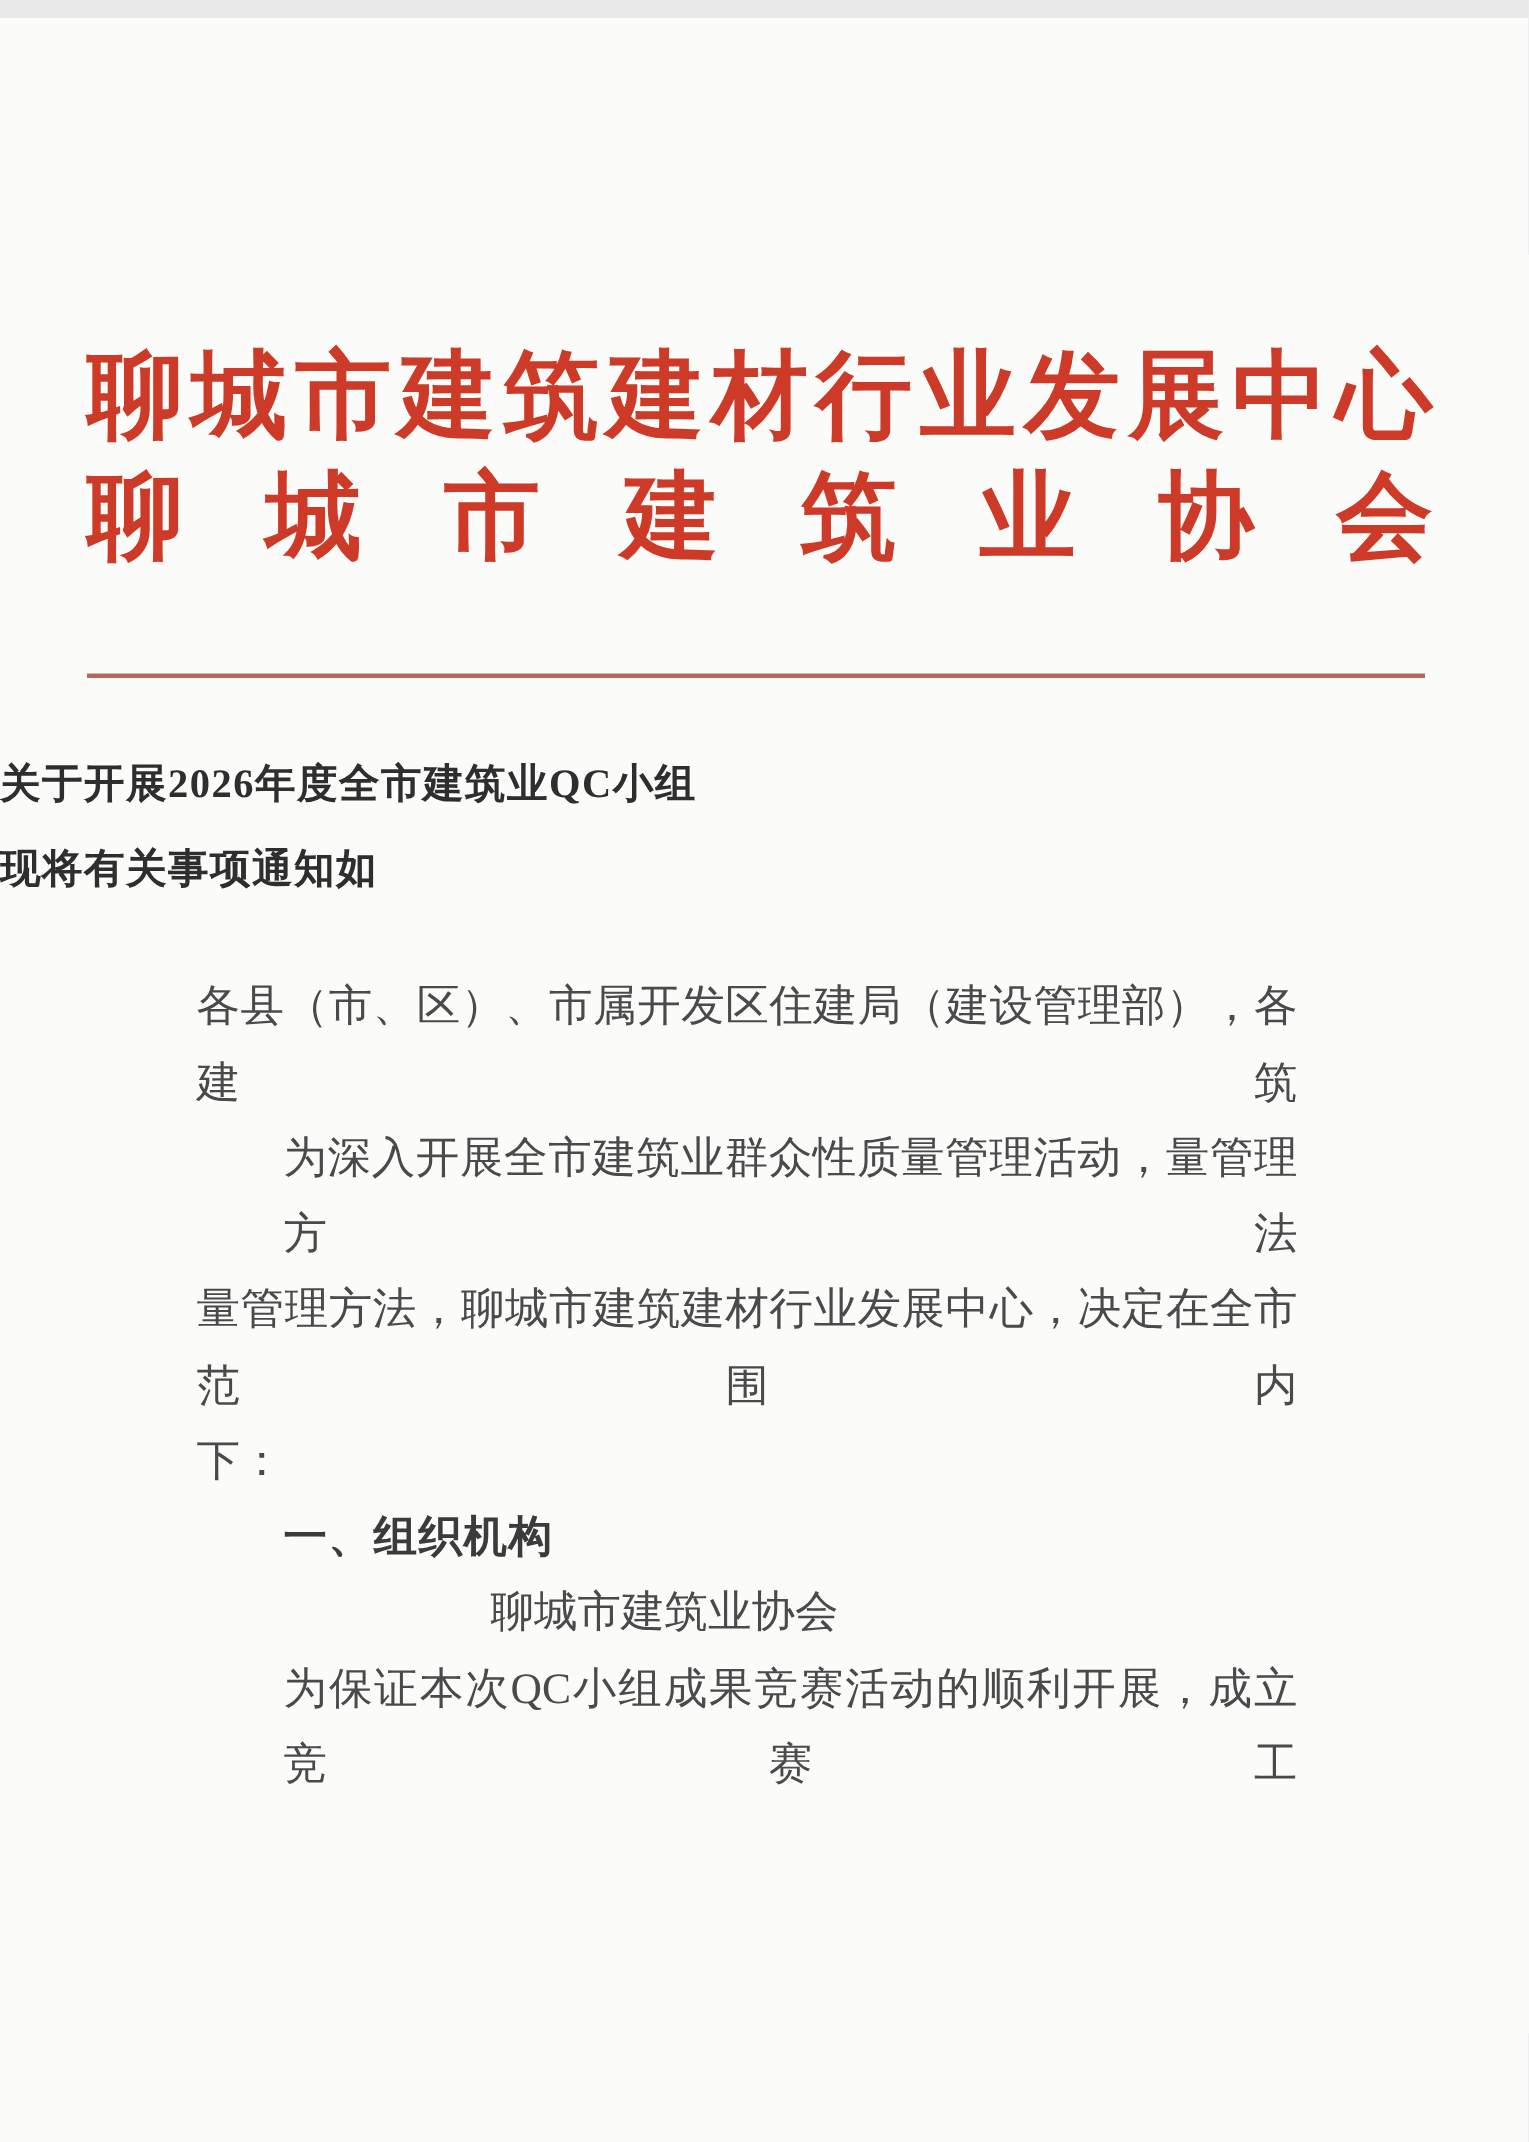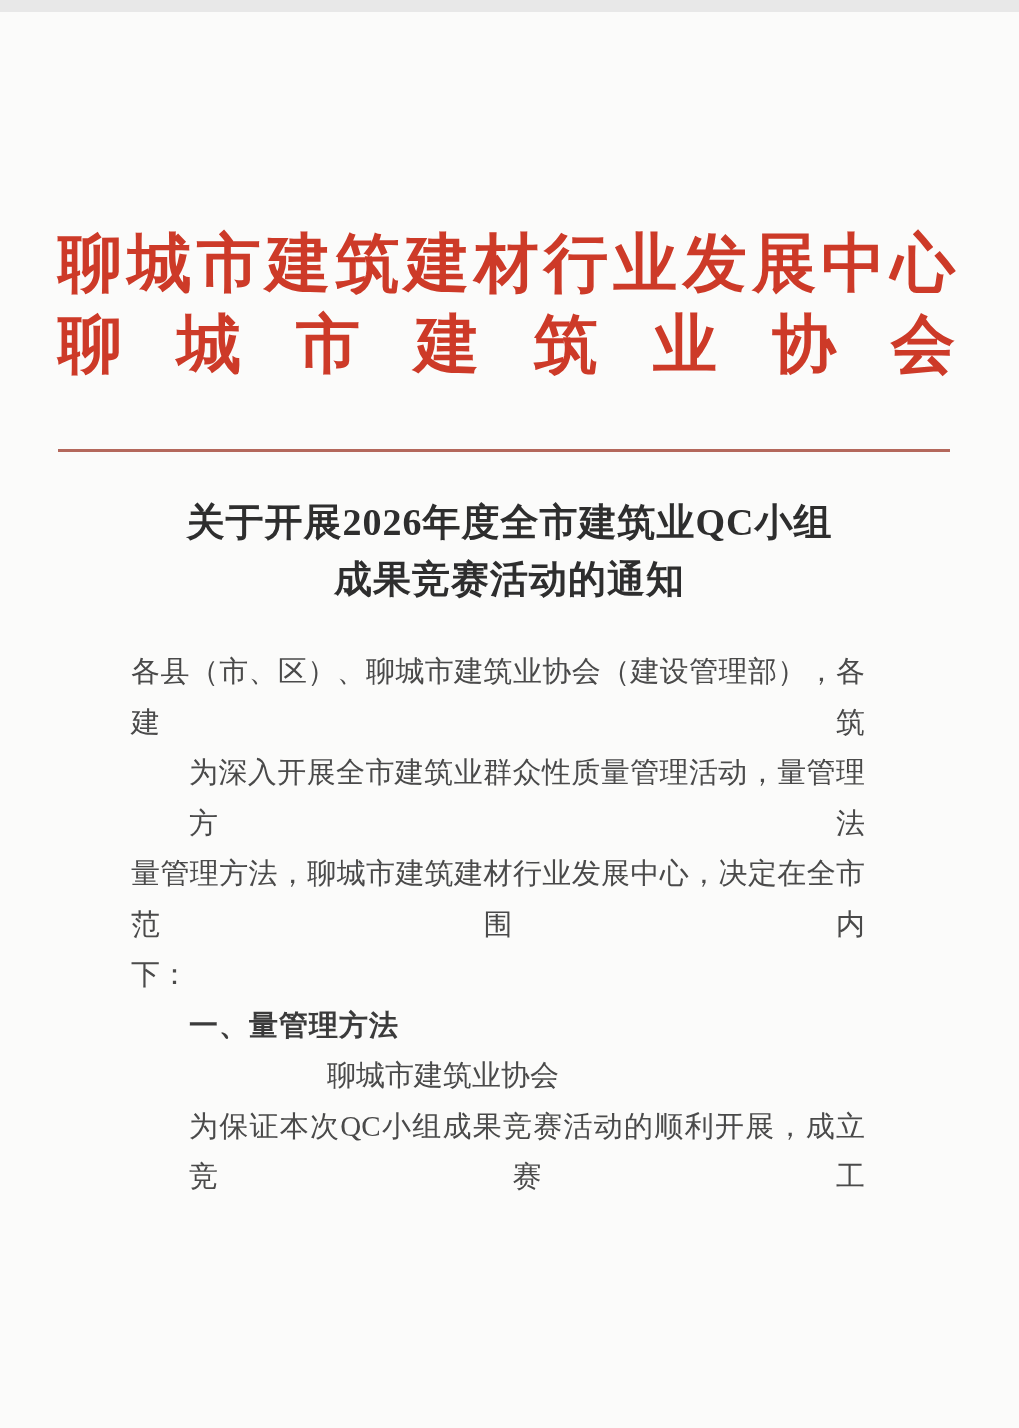--- a/index.html
+++ b/index.html
@@ -43,23 +43,23 @@
     height: 3px;
     background: #b4685c;
   }
   
   .doc-title {
     position: absolute;
     left: 0;
     right: 0;
     top: 482px;
     margin: 0;
-    text-align: center;
+    text-align: left;
     color: #2e2e2e;
-    font-size: 38px;
+    font-size: 27px;
     font-weight: bold;
     line-height: 57px;
     letter-spacing: 1px;
   }
   
   .doc-body {
     position: absolute;
     left: 131px;
     top: 634px;
     width: 734px;
@@ -96,27 +96,27 @@
 
   <header class="letterhead">
     <div class="lh-line">聊城市建筑建材行业发展中心</div>
     <div class="lh-line">聊城市建筑业协会</div>
   </header>
 
   <div class="red-rule"></div>
 
   <h1 class="doc-title">
     <div>关于开展2026年度全市建筑业QC小组</div>
-    <div>成果竞赛活动的通知</div>
+    <div>现将有关事项通知如</div>
   </h1>
 
   <main class="doc-body">
-    <div class="bline fill">各县（市、区）、聊城市建筑业协会（建设管理部），各建筑</div>
+    <div class="bline fill">各县（市、区）、市属开发区住建局（建设管理部），各建筑</div>
     <div class="bline indent fill">为深入开展全市建筑业群众性质量管理活动，量管理方法</div>
     <div class="bline fill">量管理方法，聊城市建筑建材行业发展中心，决定在全市范围内</div>
     <div class="bline">下：</div>
-    <div class="bline indent heading">一、量管理方法</div>
+    <div class="bline indent heading">一、组织机构</div>
     <div class="bline indent-org2">聊城市建筑业协会</div>
     <div class="bline indent fill">为保证本次QC小组成果竞赛活动的顺利开展，成立竞赛工</div>
 
   </main>
 
 </div>
 
 </body></html>

